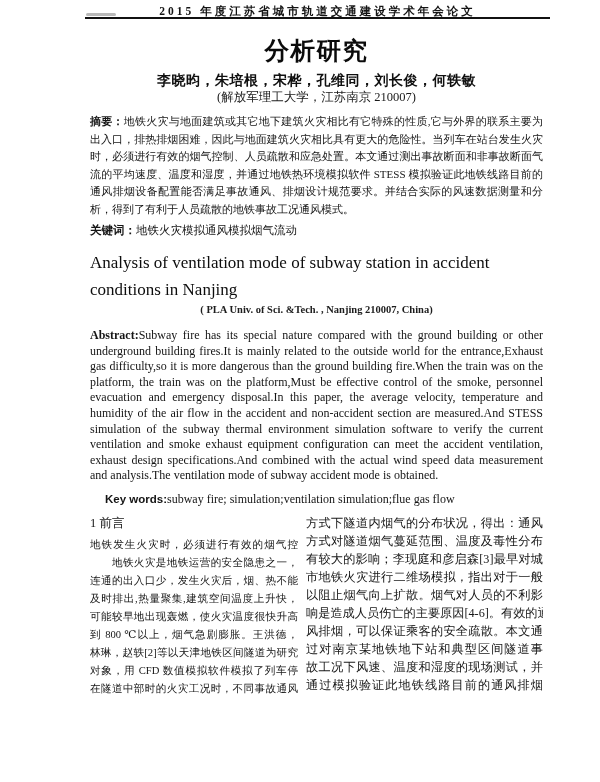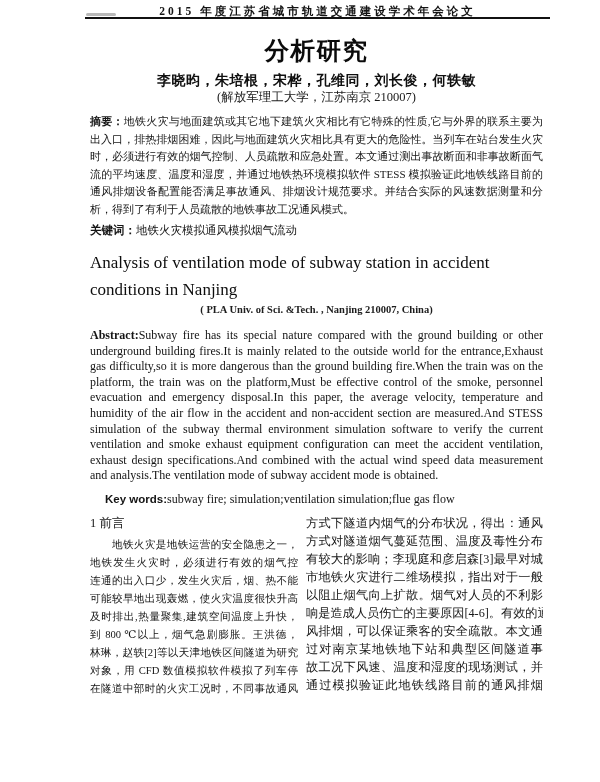--- a/index.html
+++ b/index.html
@@ -74,25 +74,25 @@
     <div class="affil-en">( PLA Univ. of Sci. &amp;Tech. , Nanjing 210007, China)</div>
 
     <p class="abstract-en"><span class="lbl">Abstract:</span><span>Subway fire has its special nature compared with the ground building or other underground building fires.It is mainly related to the outside world for the entrance,Exhaust gas difficulty,so it is more dangerous than the ground building fire.When the train was on the platform, the train was on the platform,Must be effective control of the smoke, personnel evacuation and emergency disposal.In this paper, the average velocity, temperature and humidity of the air flow in the accident and non-accident section are measured.And STESS simulation of the subway thermal environment simulation software to verify the current ventilation and smoke exhaust equipment configuration can meet the accident ventilation, exhaust design specifications.And combined with the actual wind speed data measurement and analysis.The ventilation mode of subway accident mode is obtained.</span></p>
 
     <p class="keywords-en"><span class="lbl">Key words:</span><span>subway fire; simulation;ventilation simulation;flue gas flow</span></p>
 
     <div class="columns">
       <div class="col col-left">
         <div class="sec-h">1 前言</div>
         <div>
+            <div class="cline">地铁发生火灾时，必须进行有效的烟气控</div>
             <div class="cline">　　地铁火灾是地铁运营的安全隐患之一，</div>
-            <div class="cline">地铁发生火灾时，必须进行有效的烟气控</div>
             <div class="cline">连通的出入口少，发生火灾后，烟、热不能</div>
+            <div class="cline">及时排出,热量聚集,建筑空间温度上升快，</div>
             <div class="cline">可能较早地出现轰燃，使火灾温度很快升高</div>
-            <div class="cline">及时排出,热量聚集,建筑空间温度上升快，</div>
             <div class="cline">到 800 ℃以上，烟气急剧膨胀。王洪德，</div>
             <div class="cline">林琳，赵轶[2]等以天津地铁区间隧道为研究</div>
             <div class="cline">对象，用 CFD 数值模拟软件模拟了列车停</div>
             <div class="cline">在隧道中部时的火灾工况时，不同事故通风</div>
           </div>
       </div>
       <div class="col col-right">
         <div>
             <div class="cline">方式下隧道内烟气的分布状况，得出：通风</div>
             <div class="cline">方式对隧道烟气蔓延范围、温度及毒性分布</div>

